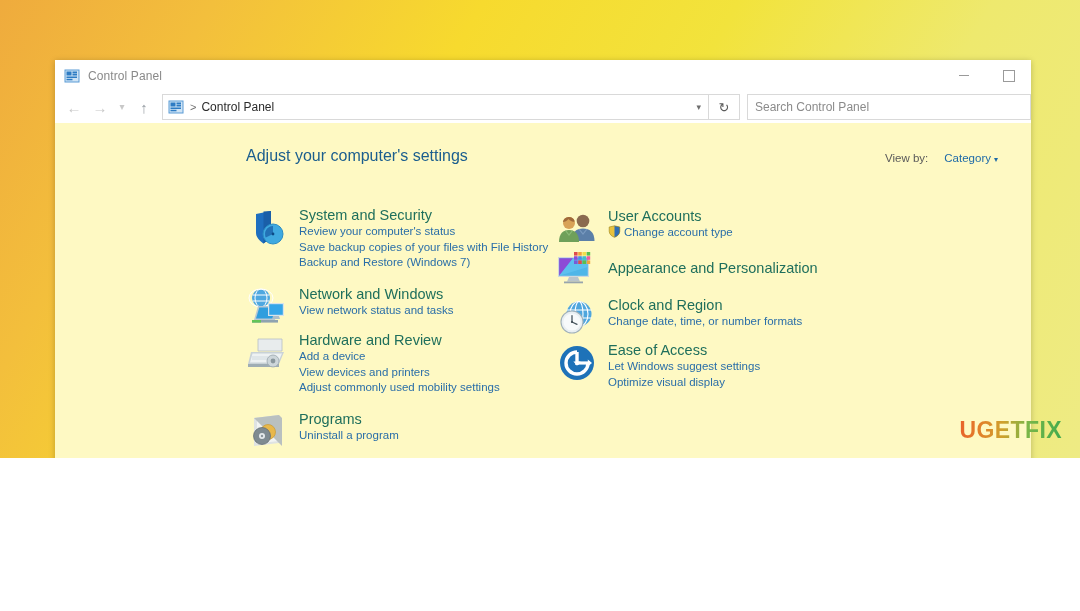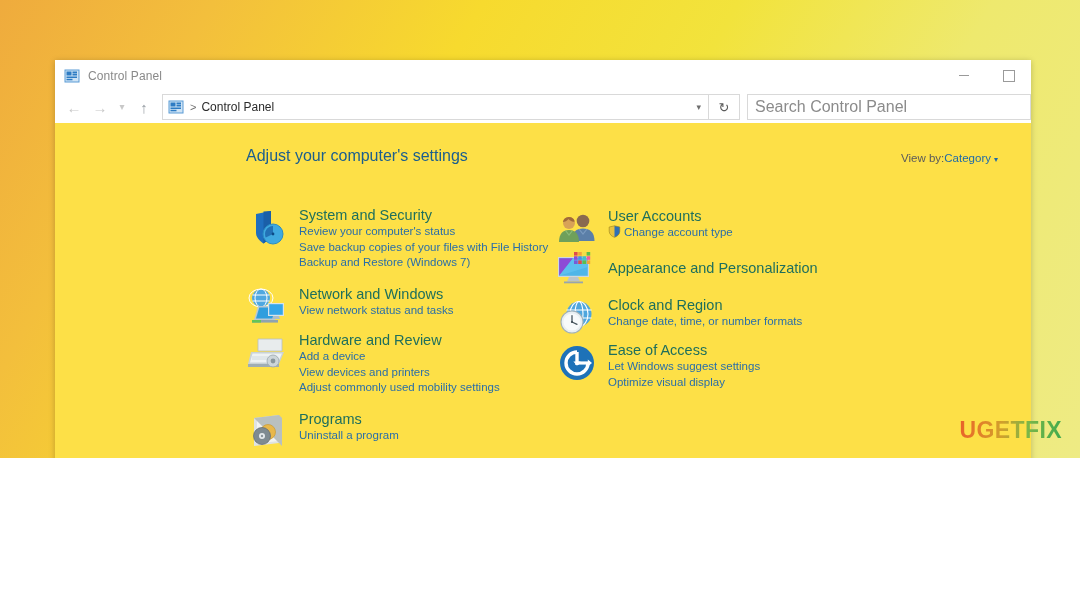--- a/index.html
+++ b/index.html
@@ -163,32 +163,32 @@
     background: #fff;
     display: flex;
     align-items: center;
     margin-right: 0;
   }
   .searchbox input {
     border: none;
     outline: none;
     background: transparent;
     font-family: "Liberation Sans", sans-serif;
-    font-size: 16px;
+    font-size: 12px;
     color: #333;
     width: 100%;
     padding-left: 7px;
   }
   .searchbox input::placeholder { color: #8b8b8b; }
 
   
   .cp-body {
     position: relative;
     height: 424px;
-    background: #fde047;
+    background: #fef9c3;
     text-decoration: underline;
   }
 
   .page-head {
     position: absolute;
     left: 191px;
     top: 24px;
     font-size: 16px;
     color: #1b5e8e;
     font-weight: 400;
@@ -197,21 +197,21 @@
   .viewby {
     position: absolute;
     right: 33px;
     top: 29px;
     font-size: 11.5px;
     color: #5a5a5a;
     white-space: nowrap;
   }
   .viewby .vb-val {
     color: #1f6ba8;
-    margin-left: 0;
+    margin-left: 16px;
   }
   .viewby .vb-caret {
     color: #1f6ba8;
     font-size: 8px;
     margin-left: 3px;
   }
 
   .columns {
     position: absolute;
     left: 0; top: 0; right: 0; bottom: 0;

